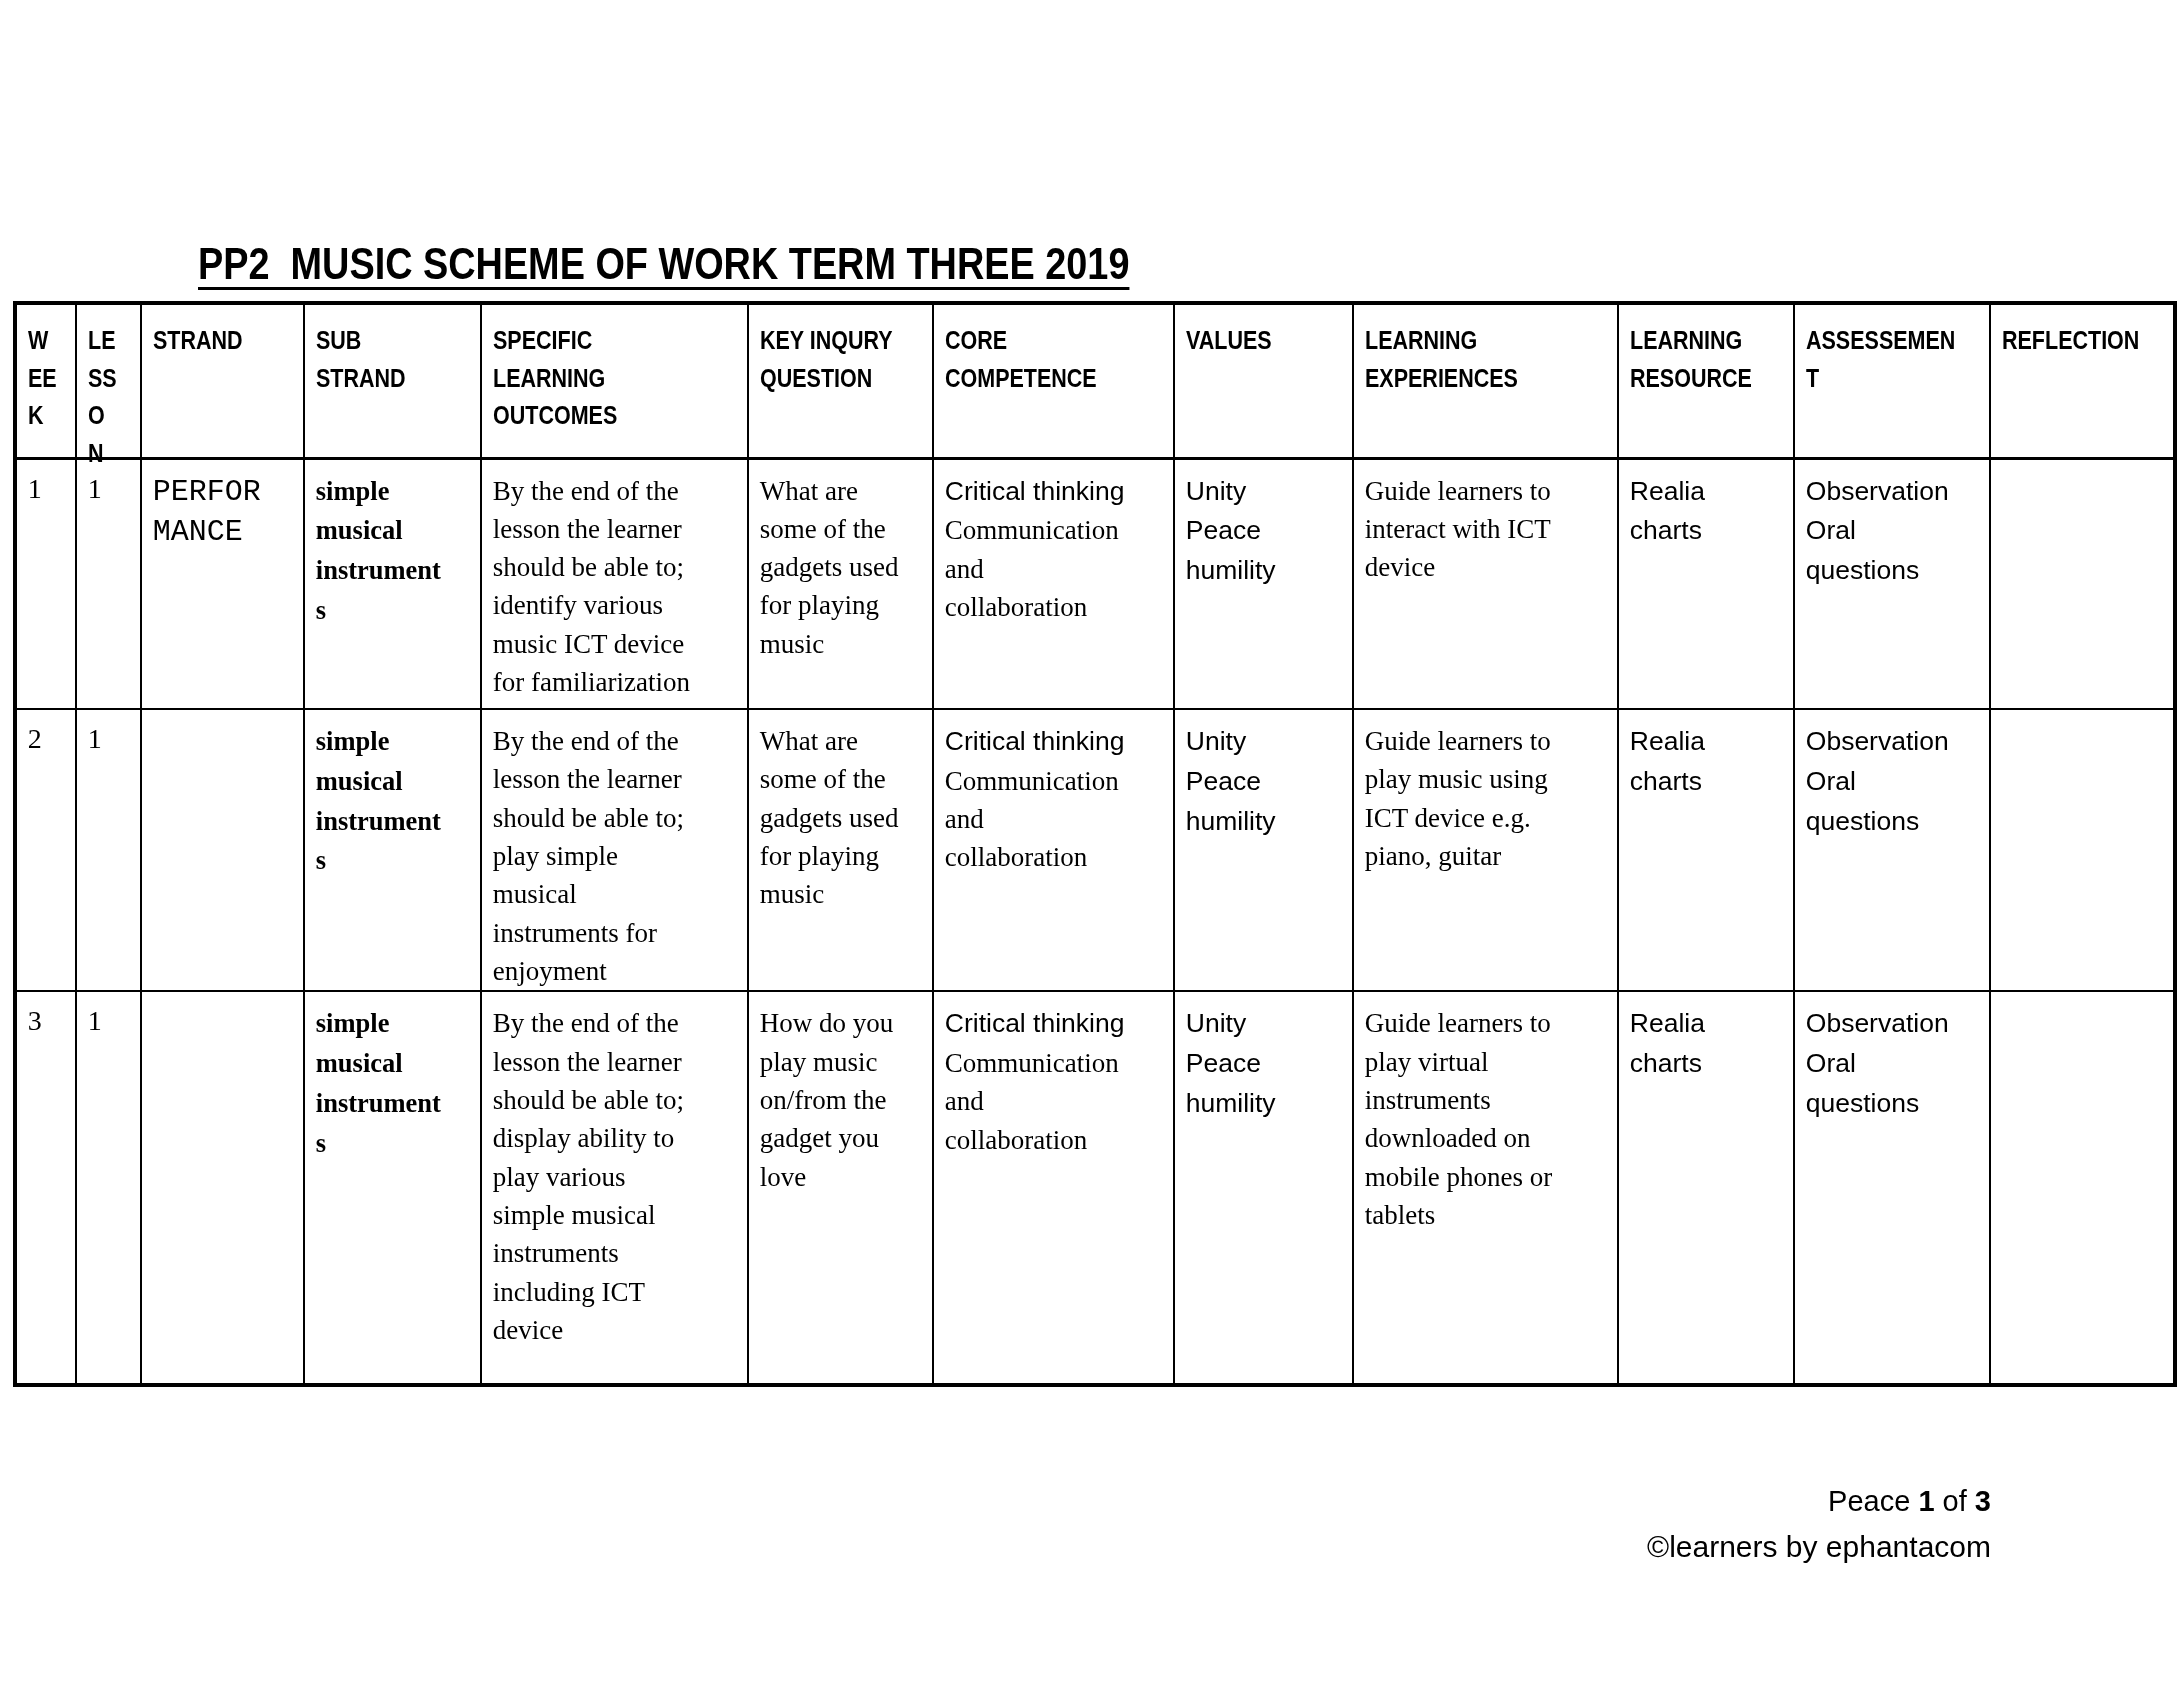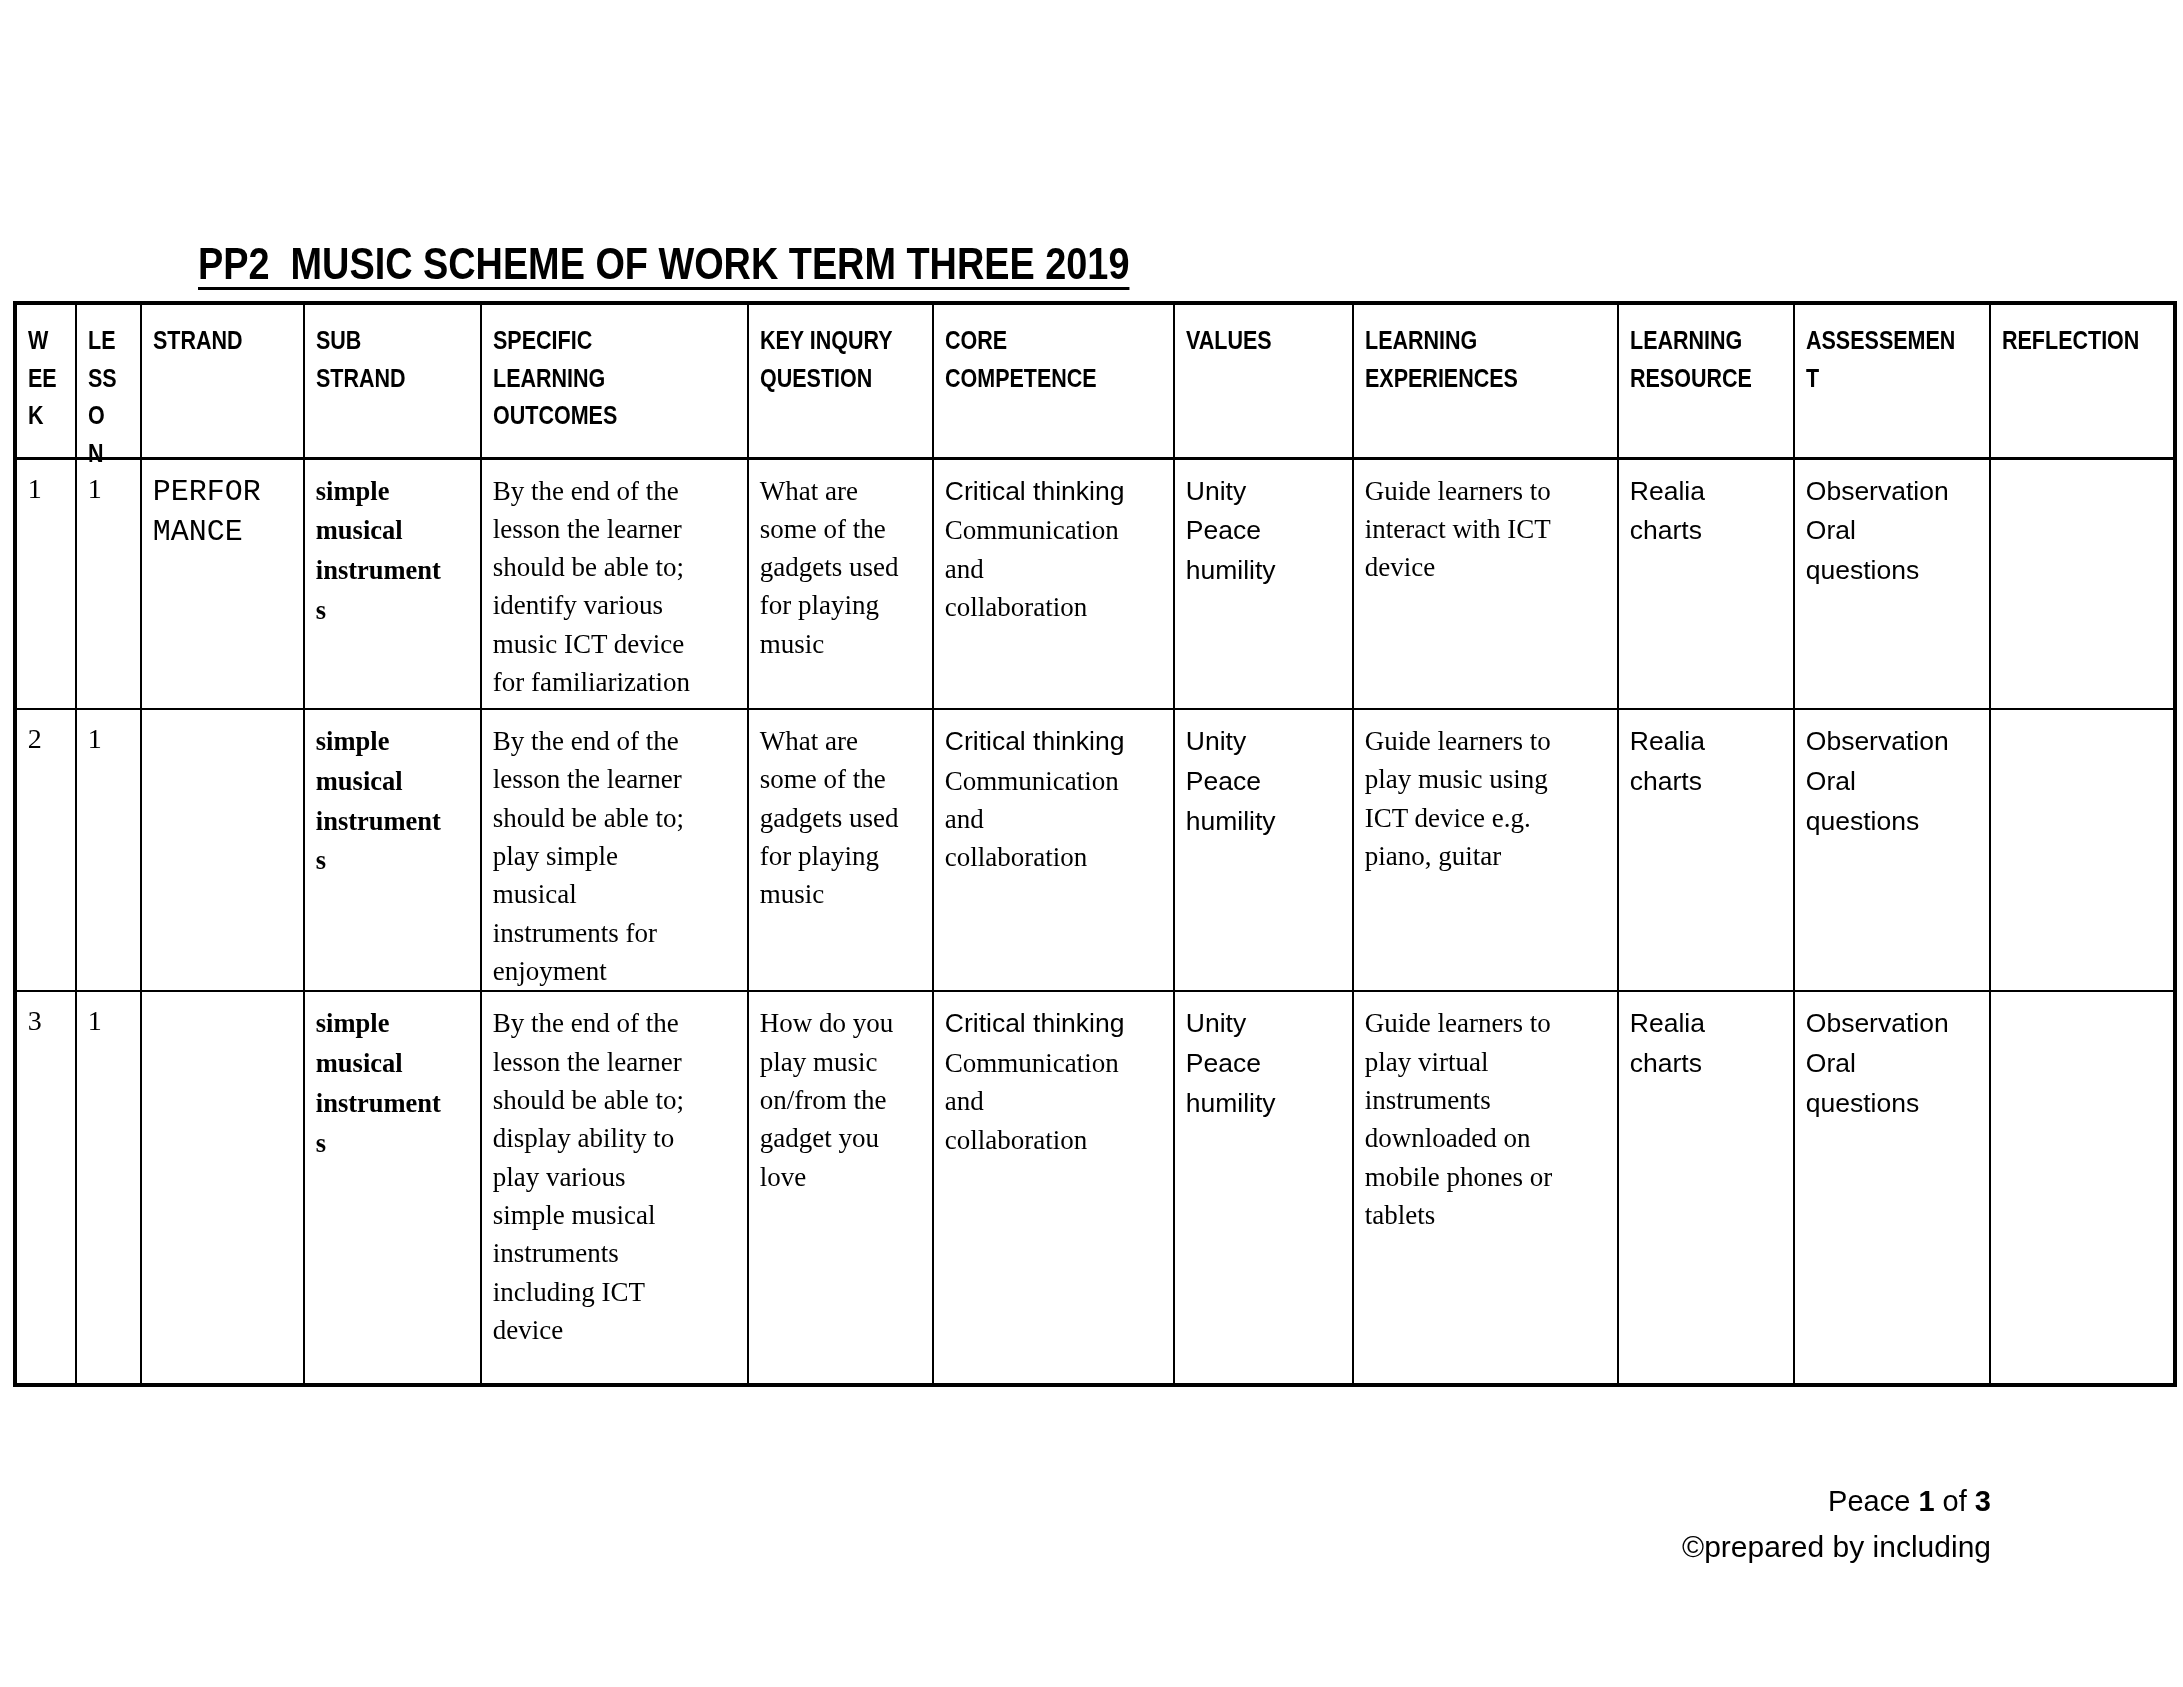--- a/index.html
+++ b/index.html
@@ -317,15 +317,15 @@
         </td>
     <td>
           <div class="sans pre"></div>
         </td>
   </tr>
 </tbody>
   </table>
 
 <div class="footer">
   <div class="page-line"><span>Peace </span><b>1</b><span> of </span><b>3</b></div>
-  <div class="copy-line">©prepared by including</div>
+  <div class="copy-line">©learners by ephantacom</div>
 </div>
 
 
 </body></html>

